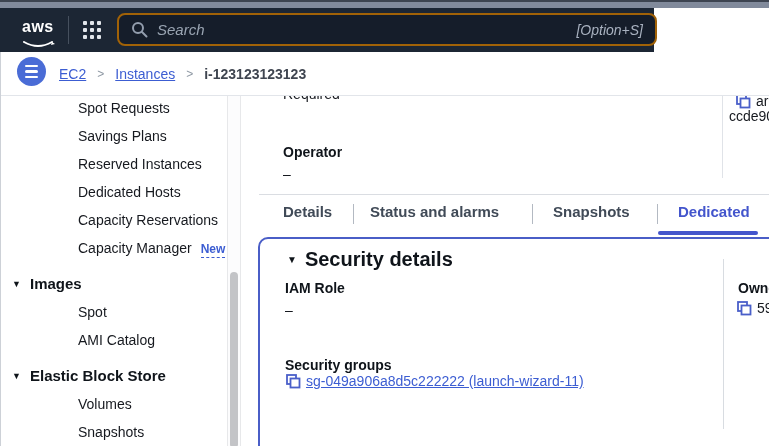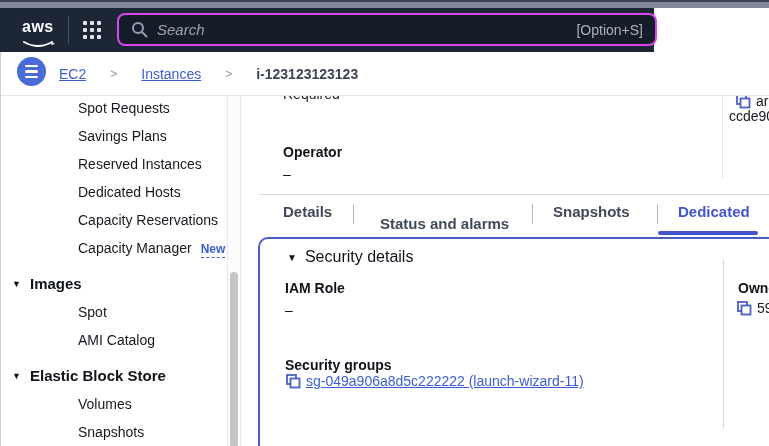--- a/index.html
+++ b/index.html
@@ -14,34 +14,34 @@
   .top-edge-dark  { left:0; top:0; width:769px; height:2px; background:#3d4450; }
   .top-edge-gray  { left:0; top:2px; width:769px; height:6px; background:#818a9b; }
   .header { left:0; top:8px; width:654px; height:44px; background:#1c2634; }
   .aws-logo { left:22px; top:11px; width:36px; height:26px; color:#fff; }
   .aws-logo .wordmark { font-size:16px; font-weight:bold; letter-spacing:0.5px; line-height:16px; }
   .logo-divider { left:68px; top:8px; width:1px; height:28px; background:#46505e; }
   .grid-icon { left:83px; top:13px; width:18px; height:18px; display:grid;
     grid-template-columns:repeat(3,4px); grid-template-rows:repeat(3,4px); gap:3px; }
   .grid-icon span { background:#e2e6eb; border-radius:1px; }
   .search-box { left:117px; top:5px; width:540px; height:33px; background:#151d2a;
-    border:2px solid #d946ef; border-radius:8px; display:flex; align-items:center;
+    border:2px solid #a16207; border-radius:8px; display:flex; align-items:center;
     padding:0 12px; gap:9px; }
   .search-placeholder { font-style:italic; font-size:15px; color:#99a4b2; flex:1; }
-  .search-shortcut { font-size:14px; color:#a9b2c0; }
+  .search-shortcut { font-size:14px; color:#a9b2c0;font-style:italic; }
 
   
   .crumb-bar { left:0; top:52px; width:769px; height:44px; background:#fff;
     border-bottom:1px solid #e2e5ea; display:flex; align-items:center; }
   .menu-btn { position:absolute; left:17px; top:5px; width:29px; height:29px;
     border-radius:50%; background:#4a6cd6; border:none; display:flex;
     flex-direction:column; justify-content:center; align-items:center; gap:3px; cursor:pointer; }
   .menu-btn i { display:block; width:13px; height:2.5px; background:#fff; border-radius:2px; }
   .crumbs { position:absolute; left:59px; top:0; height:44px; display:flex;
-    align-items:center; gap:24px; font-size:14px; }
+    align-items:center; gap:11px; font-size:14px; }
   .crumb-link { color:#3c5dd2; text-decoration:underline; cursor:pointer; }
   .crumb-sep { color:#8d97a3; font-size:12px; }
   .crumb-current { color:#3f4550; font-weight:bold; }
 
   
   .sidebar { left:0; top:94px; width:226px; }
   .side-item { height:28px; line-height:28px; padding-left:30px; font-size:14px;
     color:#16191f; white-space:nowrap; cursor:pointer;margin-left:48px; }
   .side-header { position:relative; height:28px; line-height:28px; margin-top:8px;
     padding-left:30px; font-size:15px; font-weight:bold; color:#0f141a; cursor:pointer; }
@@ -73,21 +73,21 @@
   .tab.active { color:#4355cc; }
   .tab-divider { position:absolute; top:108px; width:1px; height:20px; background:#b3b9c2; }
   .tab-underline { left:400px; top:135px; width:100px; height:4px; background:#4355cc; border-radius:2px; }
 
   
   .sec-container { left:0; top:141px; width:530px; height:260px;
     border:2px solid #4a5ec7; border-radius:10px; background:#fff; }
   .sec-header { position:absolute; left:27px; top:9px; display:flex; align-items:center;
     gap:8px; cursor:pointer; }
   .sec-header .tri { font-size:10px; color:#0f141a; }
-  .sec-title { font-size:16px; font-weight:normal; color:#0f141a; }
+  .sec-title { font-size:20px; font-weight:bold; color:#0f141a; }
   .sec-col-divider { position:absolute; left:463px; top:20px; width:1px; height:170px; background:#d8dce1; }
   .link { color:#3c5dd2; text-decoration:underline; cursor:pointer; font-size:14px; white-space:nowrap; }
 </style>
 </head>
 <body>
 
 <div class="page">
 
   <div class="abs top-edge-dark"></div>
   <div class="abs top-edge-gray"></div>
@@ -181,21 +181,21 @@
         <rect x="5.5" y="5.5" width="9" height="9" fill="#ffffff" stroke="#4a5fc9" stroke-width="1.8"></rect>
       </svg>
       <span class="field-value">arn</span>
     </div>
     <div class="abs field-value" style="left:471px; top:12px; white-space:nowrap;">ccde90</div>
 
     <div class="abs panel-bottom-border"></div>
 
     <div class="tab" style="left:25px;">Details</div>
     <div class="tab-divider" style="left:95px;"></div>
-    <div class="tab" style="left:122px;margin-top:12px;">Status and alarms</div>
+    <div class="tab" style="left:112px;">Status and alarms</div>
     <div class="tab-divider" style="left:274px;"></div>
     <div class="tab" style="left:295px;">Snapshots</div>
     <div class="tab-divider" style="left:399px;"></div>
     <div class="tab active" style="left:420px;">Dedicated</div>
     <div class="abs tab-underline"></div>
 
     <section class="abs sec-container">
       <div class="sec-header">
         <span class="tri">▼</span>
         <span class="sec-title">Security details</span>

